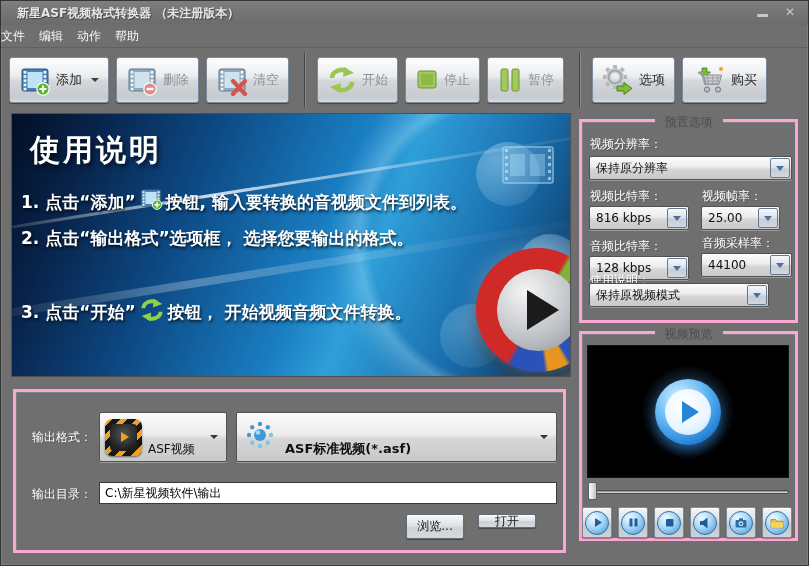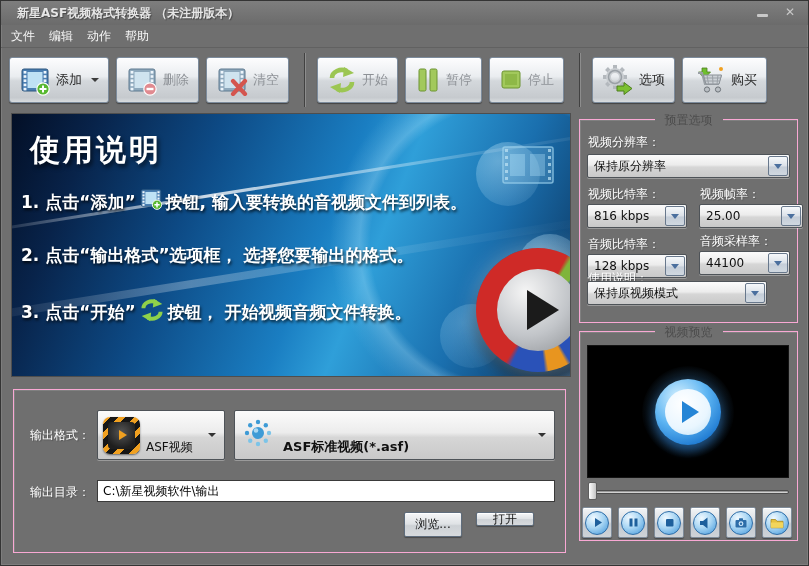--- a/index.html
+++ b/index.html
@@ -15,21 +15,21 @@
     background:linear-gradient(180deg,#7e7e7e,#6b6b6b);
     display:flex; align-items:center; padding:0 16px;
   }
   .titlebar .title { font-size:12px; font-weight:bold; color:#e6e6e6; text-shadow:1px 1px 1px rgba(0,0,0,.4); }
   .win-controls { position:absolute; right:8px; top:3px; display:flex; gap:8px; }
   .win-btn { width:20px; height:16px; display:flex; align-items:center; justify-content:center; color:#c9c9c9; font-size:12px; font-weight:bold; cursor:default; }
   .min-bar { width:11px; height:3px; background:#c9c9c9; border-radius:1px; margin-top:6px; }
   
   .menubar {
     position:absolute; left:0; top:24px; width:100%; height:22px;
-    display:flex; align-items:center; gap:14px; padding-left:10px;
+    display:flex; align-items:center; gap:14px; 
   }
   .menu-item { font-size:12px; color:#f7f7f7; cursor:default; }
   
   .toolbar {
     position:absolute; left:0; top:46px; width:100%; height:64px;
     display:flex; align-items:center; padding-left:8px;
     border-top:1px solid #616161;
   }
   .tbtn {
     height:46px; display:flex; align-items:center; gap:5px; padding:0 9px;
@@ -62,34 +62,34 @@
   .stage-title {
     position:absolute; left:18px; top:16px; font-size:30px; font-weight:bold; color:#fff;
     letter-spacing:3px; text-shadow:2px 3px 4px rgba(0,0,0,.65);
   }
   .filmstrip-glyph { position:absolute; right:16px; top:32px; opacity:.75; }
   .step {
     position:absolute; left:9px; display:flex; align-items:center; gap:3px;
     font-size:17px; font-weight:bold; color:#fff; white-space:nowrap;
     text-shadow:1px 2px 3px rgba(0,0,0,.8);
   }
-  .step1 { top:72px;align-items:flex-end; } .step2 { top:130px; } .step3 { top:184px; }
+  .step1 { top:72px;align-items:flex-end; } .step2 { top:113px; } .step3 { top:184px; }
   .mpc-logo {
     position:absolute; right:-30px; bottom:4px; width:124px; height:124px; border-radius:50%;
     background:conic-gradient(from 0deg,#cf2a27 0 28deg,#7fb43a 33deg 46deg,#2a52b8 52deg 148deg,#e8951f 152deg 170deg,#2a52b8 174deg 206deg,#cf2a27 212deg 360deg);
     box-shadow:0 0 22px rgba(215,240,255,.4), 0 10px 14px rgba(0,0,0,.5);
   }
   .mpc-inner {
     position:absolute; inset:21px; border-radius:50%;
     background:radial-gradient(circle at 35% 28%,#f5f5f5,#c2c5c9 55%,#8e9195);
     display:flex; align-items:center; justify-content:center;
   }
   .mpc-tri { width:0; height:0; border-top:20px solid transparent; border-bottom:20px solid transparent; border-left:32px solid #1b1b1b; margin-left:10px; }
   
-  .gbox { position:absolute; border:1px solid #f9a8d4; box-shadow:inset 1px 1px 0 rgba(255,255,255,.12);text-decoration:underline; }
+  .gbox { position:absolute; border:3px solid #f9a8d4; box-shadow:inset 1px 1px 0 rgba(255,255,255,.12);text-decoration:underline; }
   .gbox-title {
     position:absolute; top:-8px; left:50%; transform:translateX(-50%);
     background:#6f6f6f; padding:0 10px; font-size:12px; color:#4d4d4d; white-space:nowrap;
   }
   .flabel { position:absolute; font-size:12px; color:#fff; white-space:nowrap; text-shadow:1px 1px 1px rgba(0,0,0,.25); }
   
   .combo {
     position:absolute; height:24px; display:flex; align-items:center;
     background:linear-gradient(180deg,#fbfbfb,#ececec 45%,#d6d6d6 55%,#c9c9c9);
     border:1px solid #4e5358; border-radius:2px;
@@ -254,36 +254,36 @@
           <path d="M17 1 L27 7 L16 11 Z" fill="#9cc653"></path>
           <path d="M25 16 A 10 8 0 0 1 10 23" fill="none" stroke="#9cc653" stroke-width="4.6"></path>
           <path d="M13 27 L3 21 L14 17 Z" fill="#9cc653"></path>
         </svg>
       </span>
       <span>开始</span>
     </div>
 
     <div class="tbtn disabled">
       <span class="ticon">
+        <svg width="24" height="24" viewBox="0 0 24 24">
+          <rect x="3" y="3" width="18" height="17" rx="2" fill="#a2c95c" stroke="#6d9433"></rect>
+          <rect x="6" y="6" width="12" height="11" fill="#86b03f" opacity=".7"></rect>
+        </svg>
+      </span>
+      <span>停止</span>
+    </div>
+
+    <div class="tbtn disabled">
+      <span class="ticon">
         <svg width="26" height="26" viewBox="0 0 26 26">
           <rect x="4" y="2" width="7" height="22" rx="1.5" fill="#a2c95c" stroke="#6d9433"></rect>
           <rect x="15" y="2" width="7" height="22" rx="1.5" fill="#a2c95c" stroke="#6d9433"></rect>
         </svg>
       </span>
       <span>暂停</span>
-    </div>
-
-    <div class="tbtn disabled">
-      <span class="ticon">
-        <svg width="24" height="24" viewBox="0 0 24 24">
-          <rect x="3" y="3" width="18" height="17" rx="2" fill="#a2c95c" stroke="#6d9433"></rect>
-          <rect x="6" y="6" width="12" height="11" fill="#86b03f" opacity=".7"></rect>
-        </svg>
-      </span>
-      <span>停止</span>
     </div>
 
     <div class="tsep"></div>
 
     <div class="tbtn">
       <span class="ticon">
         <svg width="32" height="30" viewBox="0 0 32 30">
           <g stroke="#b3b8bd" stroke-width="4">
             <line x1="21" y1="12" x2="25" y2="12"></line>
               <line x1="18.7" y1="17.7" x2="21.5" y2="20.5"></line>
@@ -409,21 +409,21 @@
     </div>
 
     <span class="flabel" style="left:8px; top:66px;">视频比特率：</span>
     <span class="flabel" style="left:120px; top:66px;">视频帧率：</span>
     <div class="combo" style="left:7px; top:84px; width:100px;">
       <span class="combo-text">816 kbps</span>
       <span class="combo-btn">
           <i class="chev"></i>
         </span>
     </div>
-    <div class="combo" style="left:119px; top:84px; width:104px;">
+    <div class="combo" style="left:119px; top:84px; width:79px;">
       <span class="combo-text">25.00</span>
       <span class="combo-btn">
           <i class="chev"></i>
         </span>
     </div>
 
     <span class="flabel" style="left:8px; top:116px;">音频比特率：</span>
     <span class="flabel" style="left:120px; top:113px;">音频采样率：</span>
     <div class="combo" style="left:7px; top:134px; width:100px;">
       <span class="combo-text">128 kbps</span>

